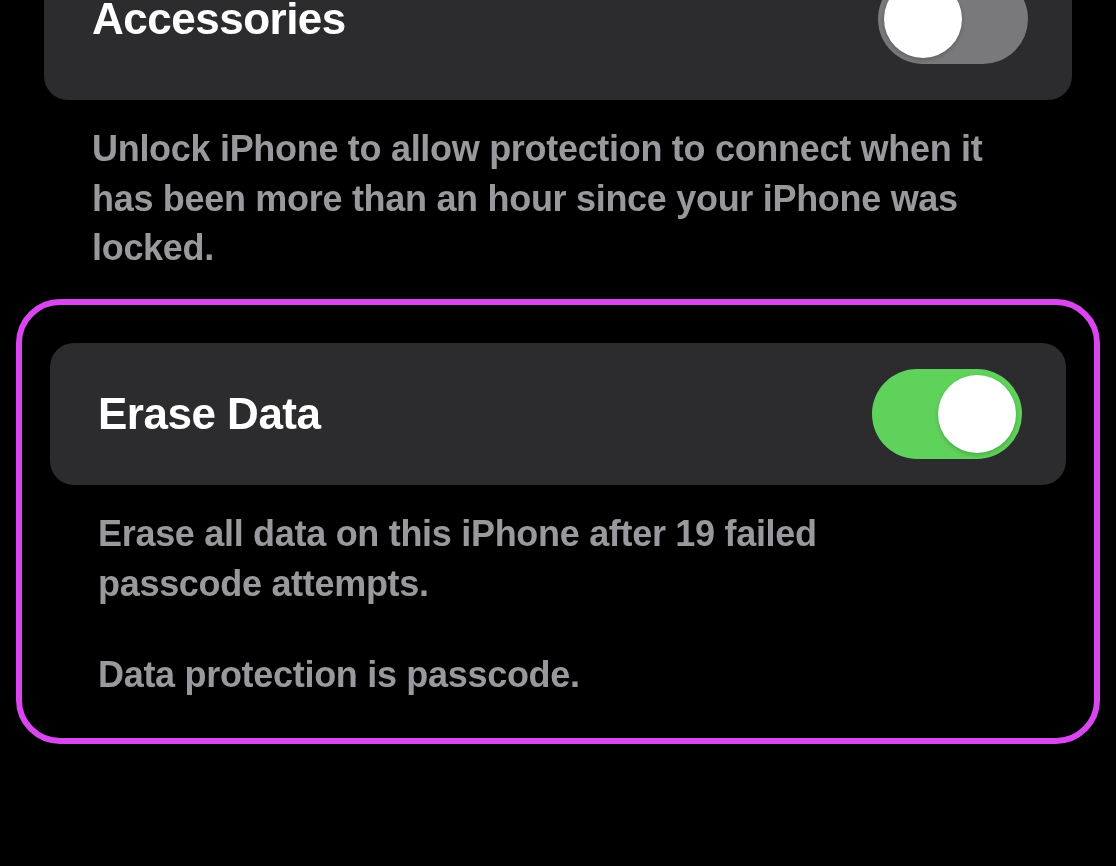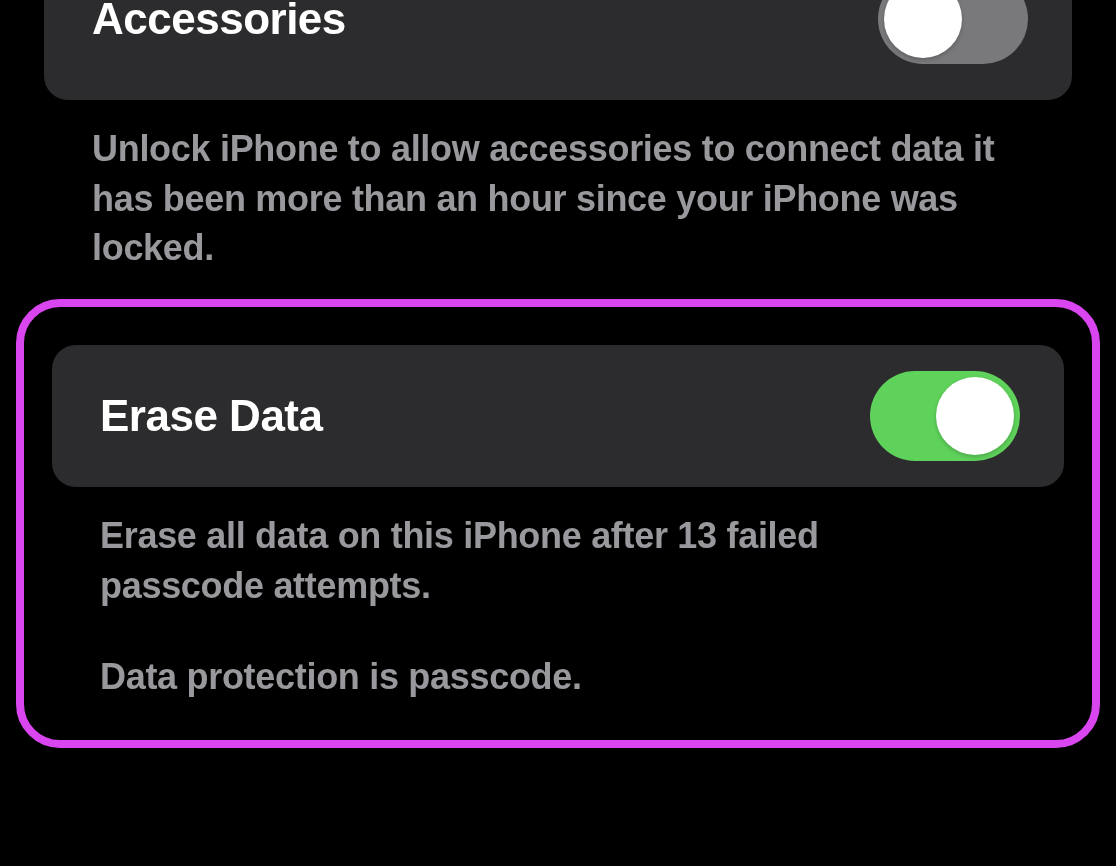--- a/index.html
+++ b/index.html
@@ -81,21 +81,21 @@
     }
     .toggle.on .toggle-knob {
       left: 66px;
     }
     
     .group-1 {
       margin-top: -60px;
     }
     
     .highlight-box {
-      border: 8px solid #d946ef;
+      border: 6px solid #d946ef;
       border-radius: 44px;
       padding: 38px 0 38px 0;
       margin: 26px -28px 0 -28px;
     }
     .highlight-box .section-card {
       margin: 0 28px;
     }
     .highlight-box .footer-text {
       margin: 0 28px;
       padding-right: 80px;
@@ -118,31 +118,31 @@
 
   <div class="group-1">
     <div class="section-card">
       <div class="section-row top-divider">
         <div class="row-title">Accessories</div>
         <div class="toggle off">
           <div class="toggle-knob"></div>
         </div>
       </div>
     </div>
-    <div class="footer-text">Unlock iPhone to allow accessories to connect data it has been more than an hour since your iPhone was locked.</div>
+    <div class="footer-text">Unlock iPhone to allow protection to connect when it has been more than an hour since your iPhone was locked.</div>
   </div>
 
   <div class="highlight-box">
     <div class="section-card">
       <div class="section-row">
         <div class="row-title">Erase Data</div>
         <div class="toggle on">
           <div class="toggle-knob"></div>
         </div>
       </div>
     </div>
     <div class="footer-text">
-      <p>Erase all data on this iPhone after 13 failed passcode attempts.</p>
+      <p>Erase all data on this iPhone after 19 failed passcode attempts.</p>
       <p>Data protection is passcode.</p>
     </div>
   </div>
 
 </div>
 
 </body></html>

